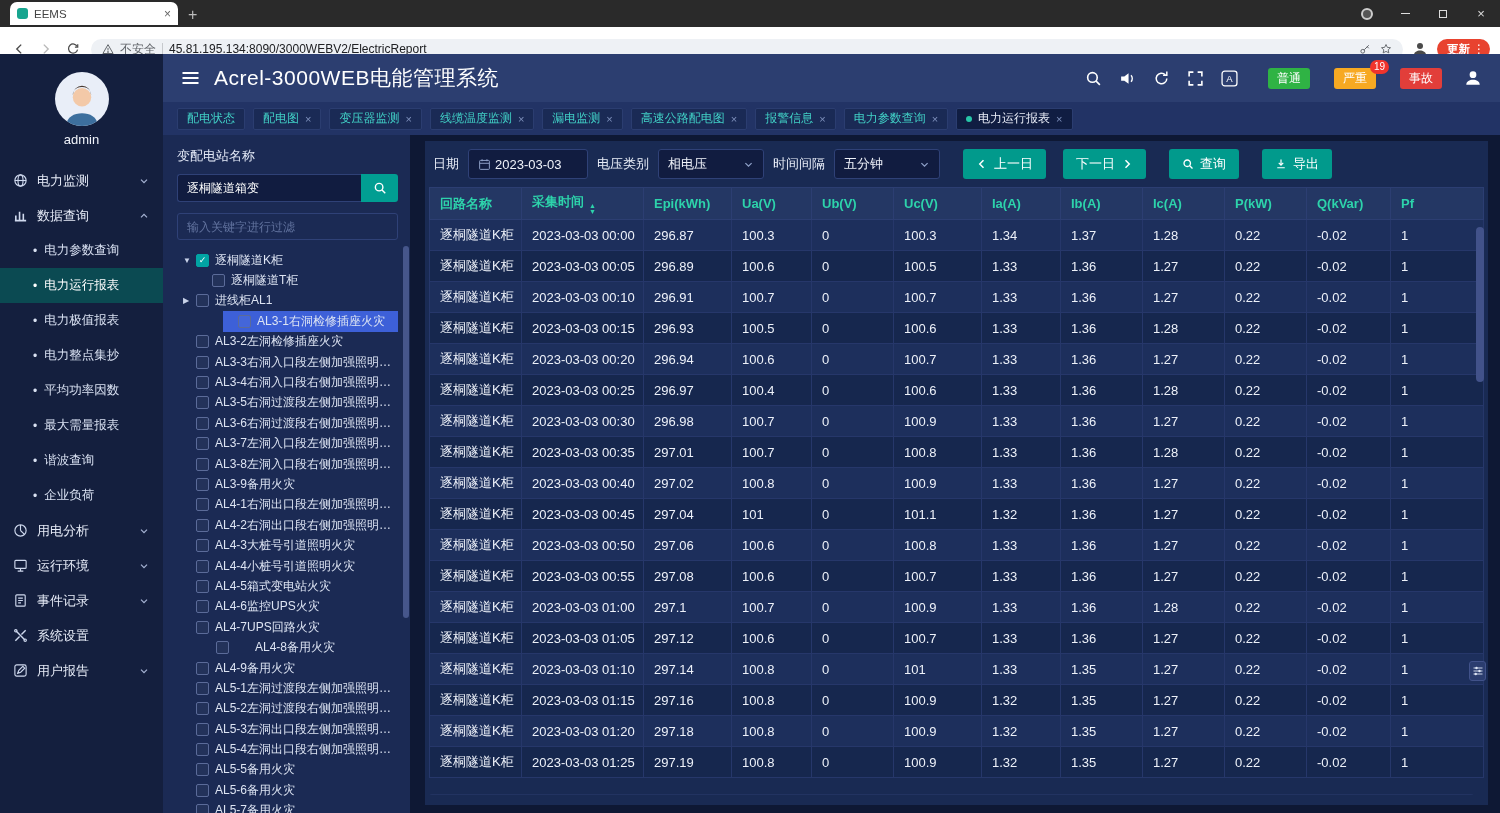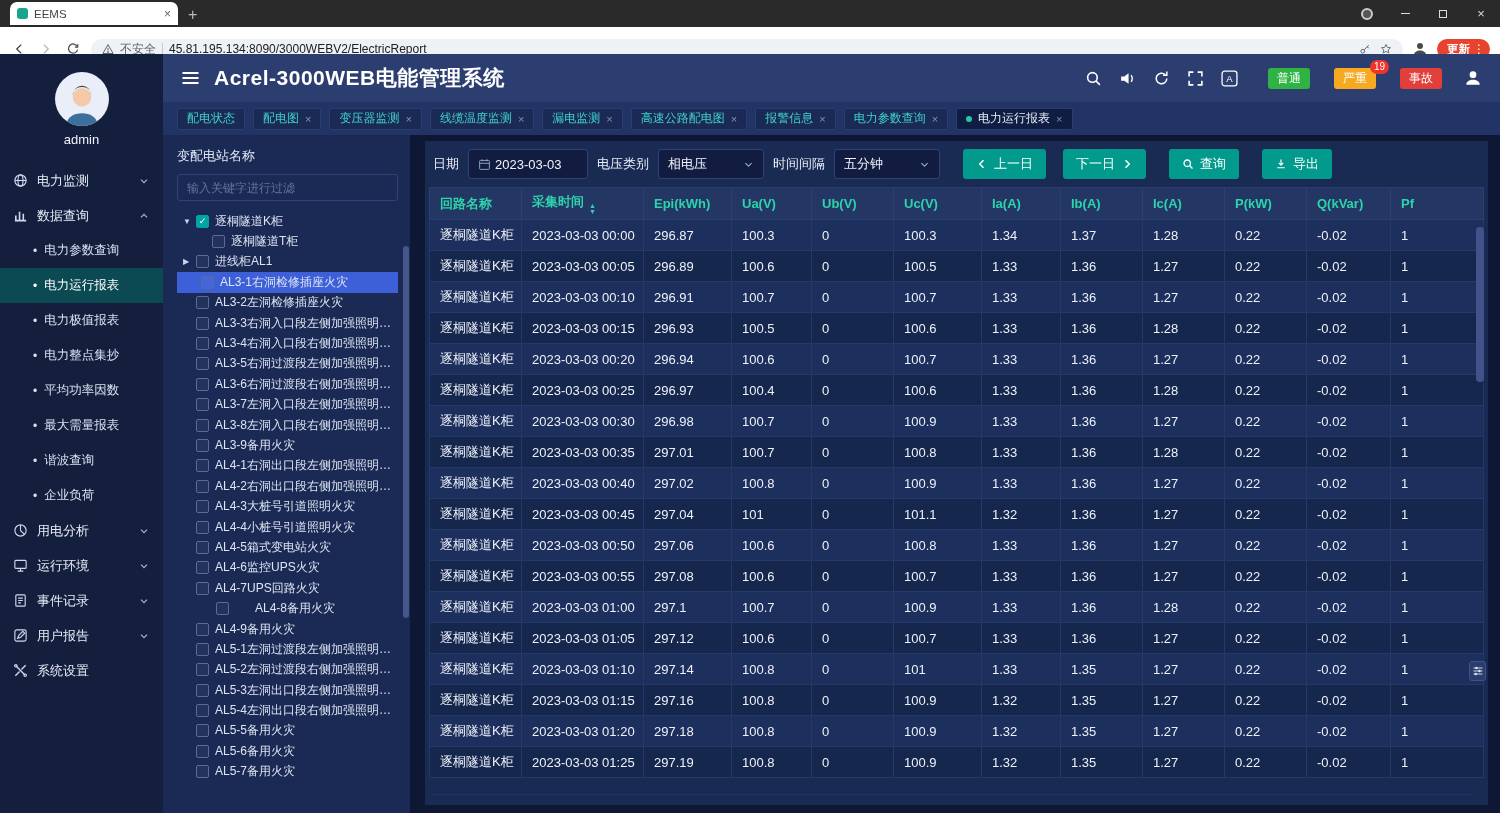--- a/index.html
+++ b/index.html
@@ -49,21 +49,21 @@
 .mi-chev{width:12px;height:12px;color:#a7b4d4;flex:none}
 .mi-chev svg{width:12px;height:12px}
 .sub-item{height:35px;display:flex;align-items:center;padding-left:33px;gap:7px;font-size:12.5px;color:#d9e1f2;cursor:pointer}
 .sub-item.active{background:#0b4a52;color:#fff}
 .bullet{font-size:12px}
 
 .app-right{flex:1;display:flex;flex-direction:column;min-width:0}
 .app-header{height:48px;background:#2c3e70;display:flex;align-items:center;padding:0 18px;gap:14px}
 .hamb{color:#fff;width:19px;height:16px;cursor:pointer}
 .hamb svg{width:19px;height:16px}
-.app-title{color:#fff;font-size:21px;font-weight:bold;letter-spacing:.5px;margin-right:auto;white-space:nowrap}
+.app-title{color:#fff;font-size:21px;font-weight:normal;letter-spacing:.5px;margin-right:auto;white-space:nowrap}
 .hdr-icons{display:flex;gap:17px;color:#fff;align-items:center}
 .hdr-icons>span{width:17px;height:17px;cursor:pointer}
 .hdr-icons svg{width:17px;height:17px}
 .badges{display:flex;gap:24px;margin:0 8px 0 16px}
 .badge{height:21px;border-radius:3px;color:#fff;font-size:12px;display:flex;align-items:center;padding:0 9px;position:relative;cursor:pointer;white-space:nowrap}
 .bcount{position:absolute;top:-8px;right:-13px;background:#f0342c;color:#fff;font-size:10px;border-radius:8px;padding:0 4px;height:14px;line-height:14px}
 .hdr-user{color:#fff;width:18px;height:18px;cursor:pointer}
 .hdr-user svg{width:18px;height:18px}
 
 .wtabbar{height:33px;background:#223365;display:flex;align-items:center;padding:0 14px;gap:8px;overflow:hidden}
@@ -310,40 +310,40 @@
           <span class="mi-label">事件记录</span>
           <span class="mi-chev">
             <svg viewBox="0 0 16 16" fill="none" stroke="currentColor" stroke-width="1.2">
               <path d="M4 6.2l4 4 4-4" stroke-width="1.6"></path>
             </svg>
           </span>
         </div>
         <div class="menu-item">
           <span class="mi-icon">
             <svg viewBox="0 0 16 16" fill="none" stroke="currentColor" stroke-width="1.2">
-              <rect x="2" y="2" width="12" height="12" rx="2"></rect>
-              <path d="M5 11l1.2-3.2 4.3-4.3 2 2-4.3 4.3L5 11z"></path>
-            </svg>
-          </span>
-          <span class="mi-label">用户报告</span>
-          <span class="mi-chev">
-            <svg viewBox="0 0 16 16" fill="none" stroke="currentColor" stroke-width="1.2">
-              <path d="M4 6.2l4 4 4-4" stroke-width="1.6"></path>
-            </svg>
-          </span>
-        </div>
-        <div class="menu-item">
-          <span class="mi-icon">
-            <svg viewBox="0 0 16 16" fill="none" stroke="currentColor" stroke-width="1.2">
               <path d="M2.5 13.5L7 9M13.5 2.5L9 7M3 3l10 10" stroke-width="1.5"></path>
               <circle cx="3" cy="3" r="1.3"></circle>
               <circle cx="13" cy="13" r="1.3"></circle>
             </svg>
           </span>
           <span class="mi-label">系统设置</span>
+        </div>
+        <div class="menu-item">
+          <span class="mi-icon">
+            <svg viewBox="0 0 16 16" fill="none" stroke="currentColor" stroke-width="1.2">
+              <rect x="2" y="2" width="12" height="12" rx="2"></rect>
+              <path d="M5 11l1.2-3.2 4.3-4.3 2 2-4.3 4.3L5 11z"></path>
+            </svg>
+          </span>
+          <span class="mi-label">用户报告</span>
+          <span class="mi-chev">
+            <svg viewBox="0 0 16 16" fill="none" stroke="currentColor" stroke-width="1.2">
+              <path d="M4 6.2l4 4 4-4" stroke-width="1.6"></path>
+            </svg>
+          </span>
         </div>
       </nav>
   </aside>
 
   <div class="app-right">
     <header class="app-header">
       <span class="hamb">
           <svg viewBox="0 0 18 16" fill="none" stroke="currentColor" stroke-width="1.8">
             <path d="M1 3h16M1 8h16M1 13h16"></path>
           </svg>
@@ -436,38 +436,47 @@
           <span class="wdot"></span>
           <span class="wlabel">电力运行报表</span>
           <span class="wx">×</span>
         </div>
       </div>
 
     <div class="content">
 
       <section class="station">
         <div class="st-title">变配电站名称</div>
+        <div class="search-row">
+          <input class="search-input" value="逐桐隧道箱变" style="">
+          <button class="search-btn">
+              <svg viewBox="0 0 16 16" fill="none" stroke="currentColor" stroke-width="1.6">
+                <circle cx="7" cy="7" r="4.3"></circle>
+                <path d="M10.3 10.3L14 14"></path>
+              </svg>
+            </button>
+        </div>
         <input class="filter-input" placeholder="输入关键字进行过滤" style="">
         <div class="tree">
             <div class="tnode" style="padding-left: 6px;">
               <span class="tarrow">▼</span>
               <span class="cb checked">✓</span>
               <span class="tlabel">逐桐隧道K柜</span>
             </div>
             <div class="tnode" style="padding-left: 22px;">
               <span class="tarrow"></span>
               <span class="cb"></span>
               <span class="tlabel">逐桐隧道T柜</span>
             </div>
             <div class="tnode" style="padding-left: 6px;">
               <span class="tarrow">▶</span>
               <span class="cb"></span>
               <span class="tlabel">进线柜AL1</span>
             </div>
-            <div class="tnode selected" style="padding-left: 11px;">
+            <div class="tnode selected" style="padding-left: 2px; margin-left: 46px;">
               <span class="tarrow"></span>
               <span class="cb"></span>
               <span class="tlabel">AL3-1右洞检修插座火灾</span>
             </div>
             <div class="tnode" style="padding-left: 6px;">
               <span class="tarrow"></span>
               <span class="cb"></span>
               <span class="tlabel">AL3-2左洞检修插座火灾</span>
             </div>
             <div class="tnode" style="padding-left: 6px;">

